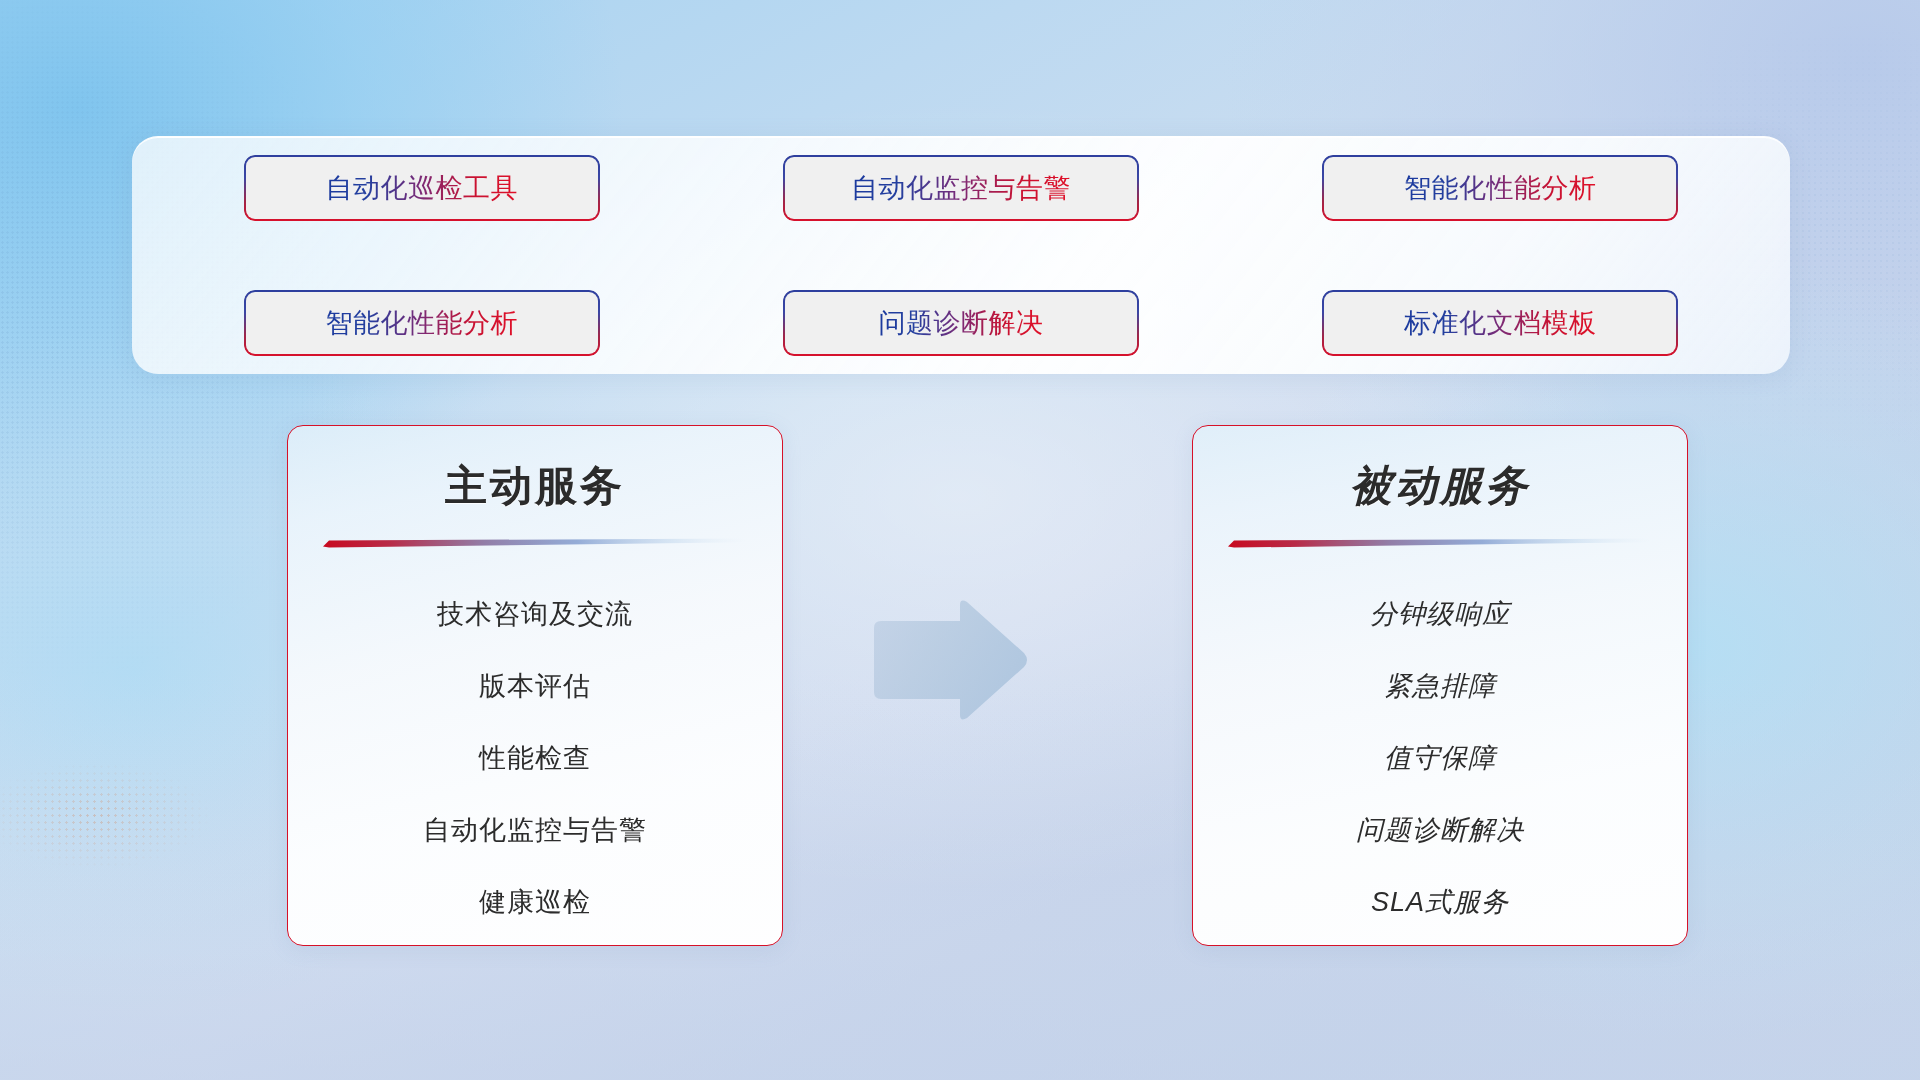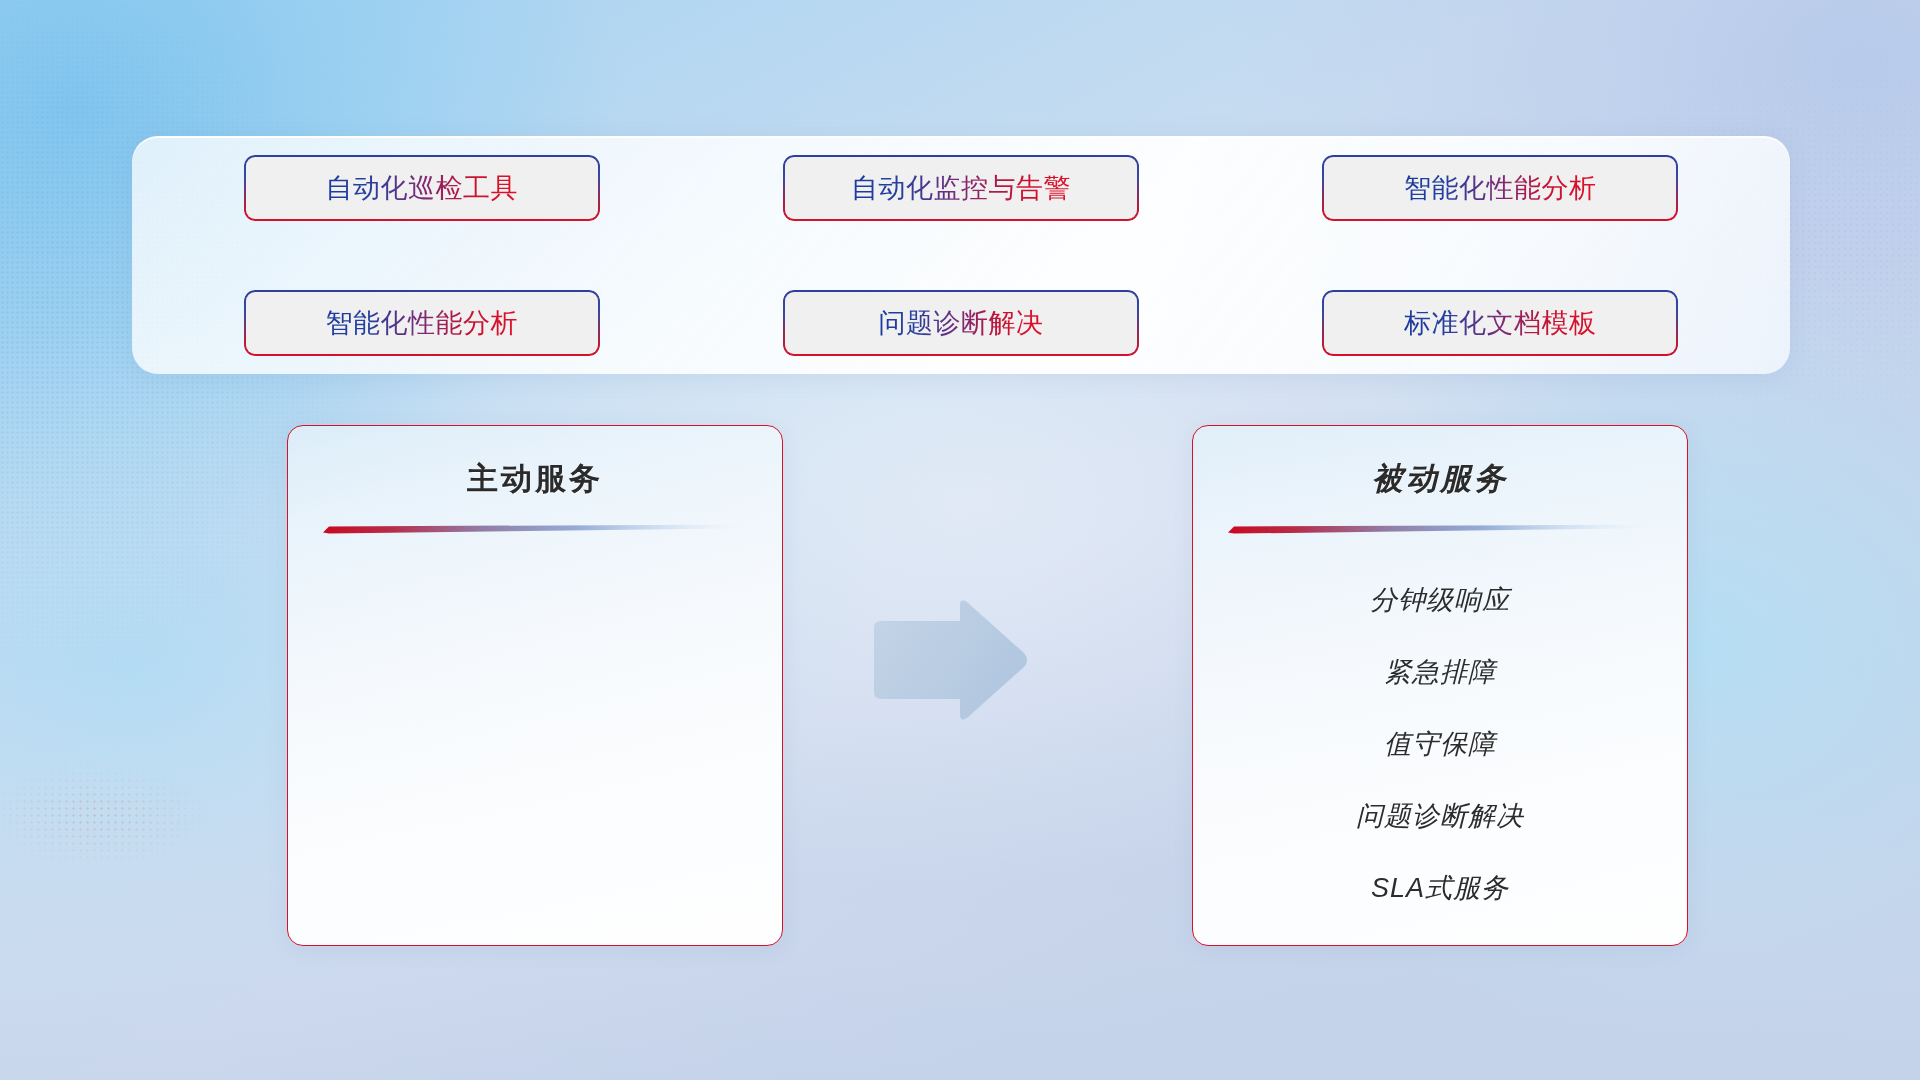--- a/index.html
+++ b/index.html
@@ -176,21 +176,21 @@
     border: 1.6px solid #d71128;
     box-shadow: 0 4px 20px rgba(120,150,190,0.14);
     overflow: hidden;
   }
   #card-proactive { left: 287px; }
   #card-reactive  { left: 1192px; font-style: italic; }
 
   .card-title {
     margin-top: 32px;
     text-align: center;
-    font-size: 31px;
+    font-size: 42px;
     font-weight: 700;
     color: #2b2b2b;
     letter-spacing: 3px;
     text-shadow: 0 1px 1px rgba(255,255,255,0.9);
   }
 
   .title-rule {
     position: relative;
     margin: 24px auto 0;
     width: 424px;
@@ -271,20 +271,27 @@
             <stop offset="16%" stop-color="#b5213f" stop-opacity="0.95"></stop>
             <stop offset="38%" stop-color="#7b5f92" stop-opacity="0.8"></stop>
             <stop offset="60%" stop-color="#5d7fc0" stop-opacity="0.62"></stop>
             <stop offset="82%" stop-color="#9fc0e2" stop-opacity="0.32"></stop>
             <stop offset="100%" stop-color="#d8e6f4" stop-opacity="0"></stop>
           </linearGradient>
         </defs>
         <path d="M0,8.6 L6,2.4 L424,0.6 L424,4.2 L6,9.6 Z" fill="url(#ruleGradA)"></path>
       </svg>
     </div>
+    <div class="card-items">
+      <div class="card-item">技术咨询及交流</div>
+      <div class="card-item">版本评估</div>
+      <div class="card-item">性能检查</div>
+      <div class="card-item">自动化监控与告警</div>
+      <div class="card-item">健康巡检</div>
+    </div>
   </div>
 
   <div id="flow-arrow">
     <svg viewBox="0 0 162 124" aria-hidden="true">
       <defs>
         <linearGradient id="arrowGrad" x1="0" y1="0" x2="1" y2="0.4">
           <stop offset="0%" stop-color="#b7c9e0" stop-opacity="0.62"></stop>
           <stop offset="45%" stop-color="#b0c6dd" stop-opacity="0.72"></stop>
           <stop offset="100%" stop-color="#a9c2dc" stop-opacity="0.82"></stop>
         </linearGradient>

